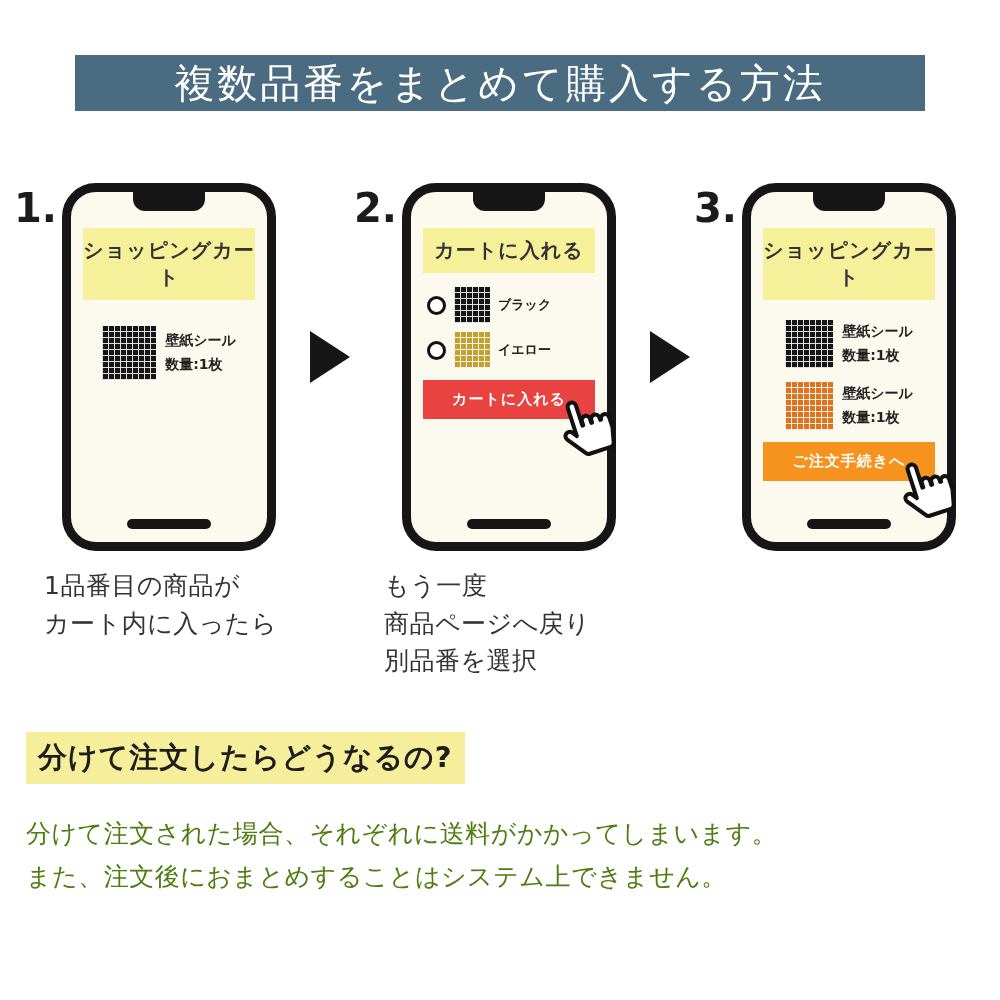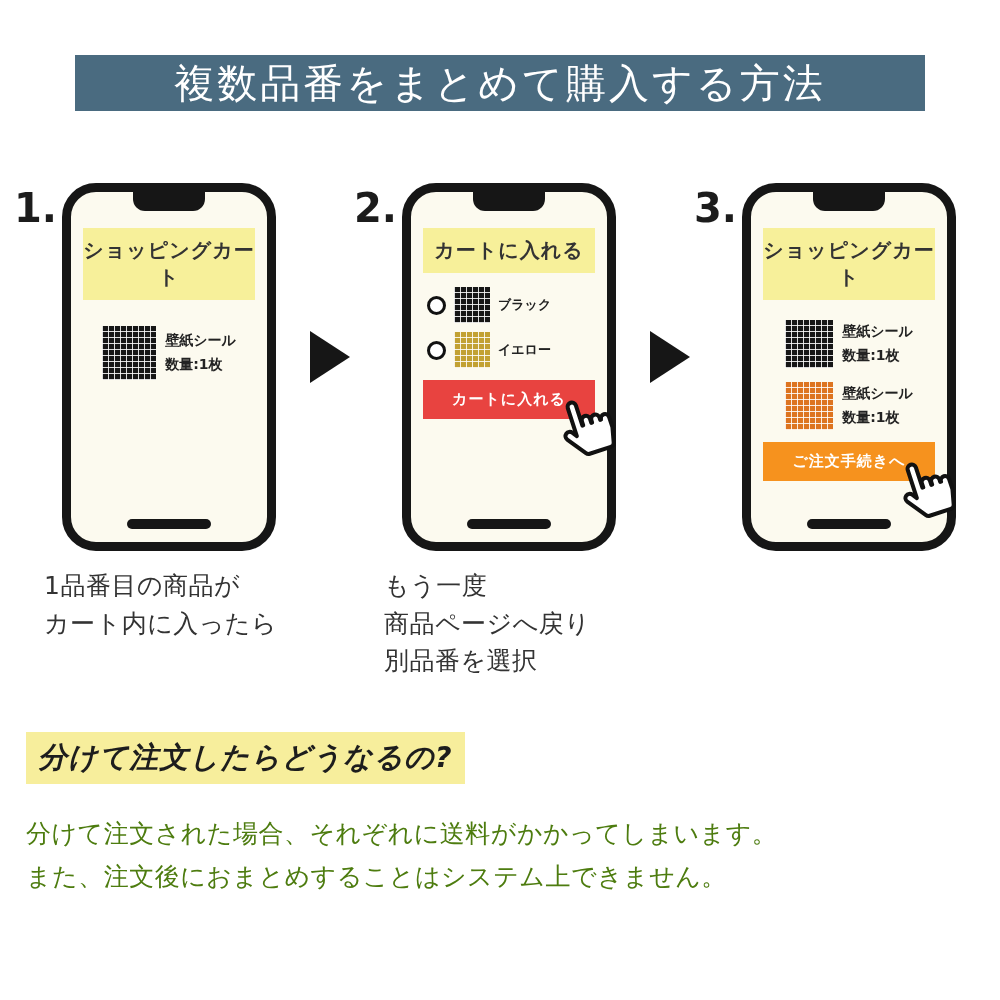--- a/index.html
+++ b/index.html
@@ -65,21 +65,21 @@
     transform:rotate(-18deg); z-index:5; }
   .hand svg{ width:100%; height:100%; }
 
   
   .caption{ margin:16px 0 0 30px; font-size:25px; color:#333; line-height:1.5;
     white-space:pre-line; letter-spacing:0.5px; }
 
   
   .footer{ margin:52px 0 0 26px; }
   .footer-heading{ display:inline-block; background:#f7ee9c; padding:6px 12px;
-    font-size:29px; font-weight:800; color:#1d1d1d; letter-spacing:1px;font-style:italic; }
+    font-size:29px; font-weight:800; color:#1d1d1d; letter-spacing:1px; }
   .footer-body{ margin-top:28px; font-size:25px; color:#4d7c0f; line-height:1.75;
     white-space:pre-line; letter-spacing:0.5px; }
 </style>
 </head>
 <body>
 
 <div class="title-banner">複数品番をまとめて購入する方法</div>
 
 <div class="steps">
 

